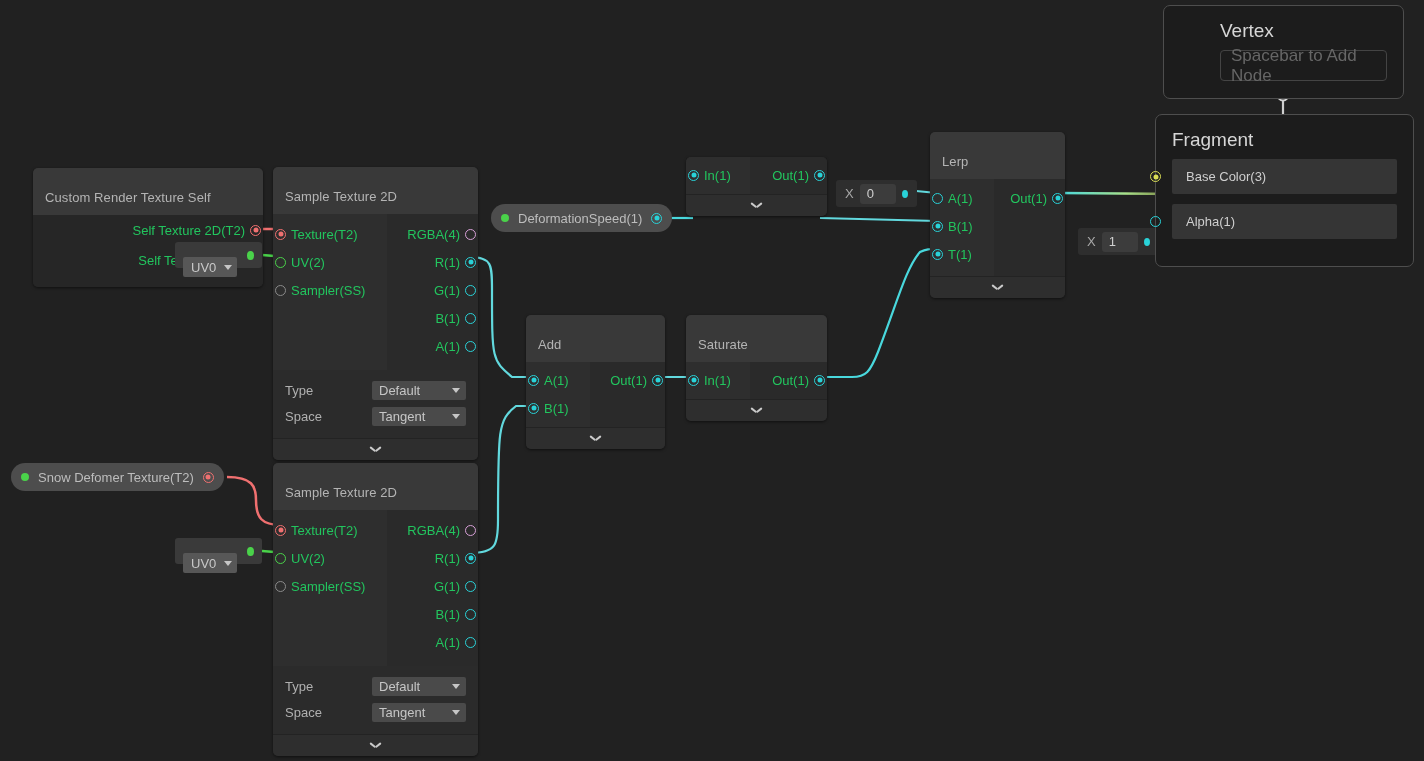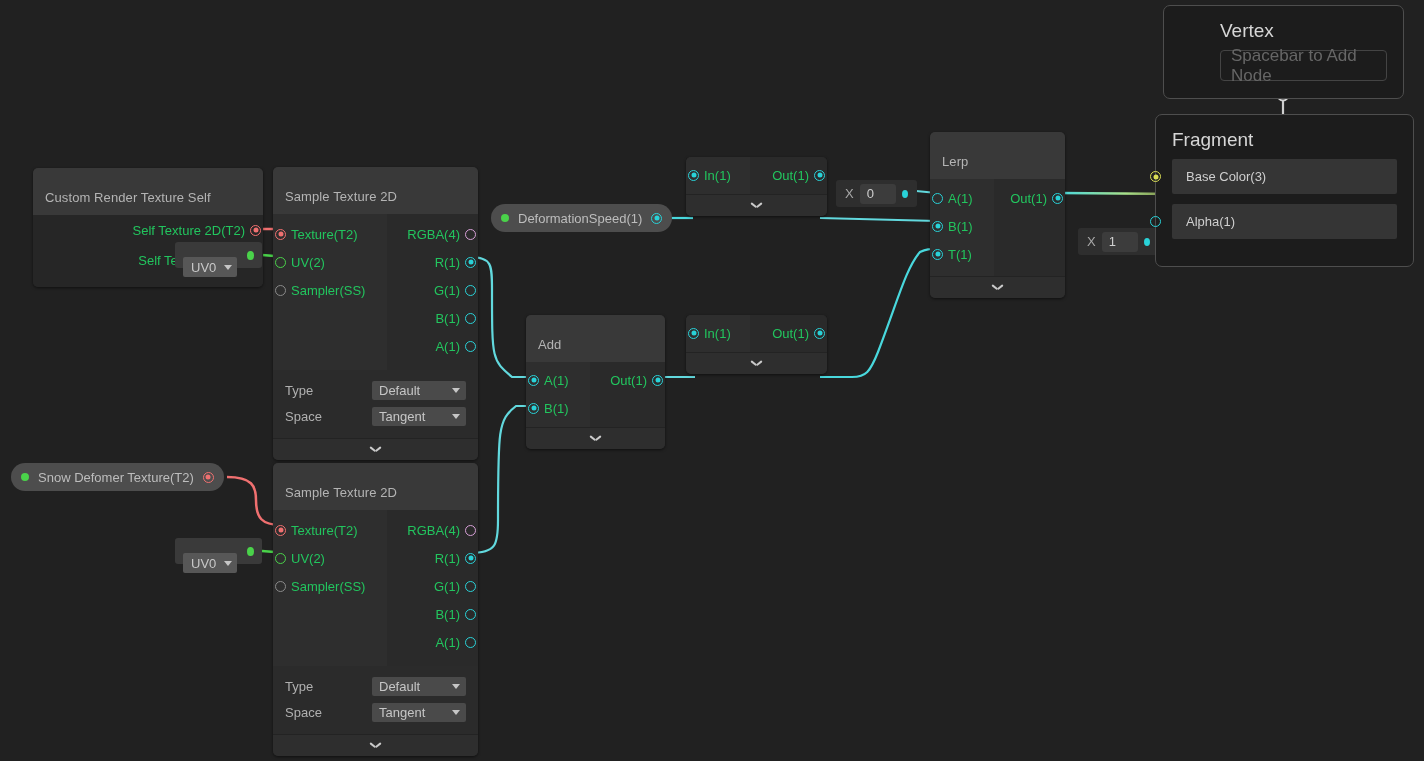--- a/index.html
+++ b/index.html
@@ -387,20 +387,21 @@
           <span class="dot c-cyan filled"></span>
         </div>
       </div>
     </div>
     <div class="collapse">
       <span class="chev"></span>
     </div>
   </div>
 
   <div class="node" style="left:686px; top:315px; width:141px;">
+    <div class="node-header">Saturate</div>
     <div class="ports">
       <div class="col-in" style="width:64px; padding:4px 0 5px 0;">
         <div class="port in">
           <span class="dot c-cyan filled"></span>
           <span>In(1)</span>
         </div>
       </div>
       <div class="col-out" style="padding:4px 0 5px 0;">
         <div class="port out">
           <span>Out(1)</span>

